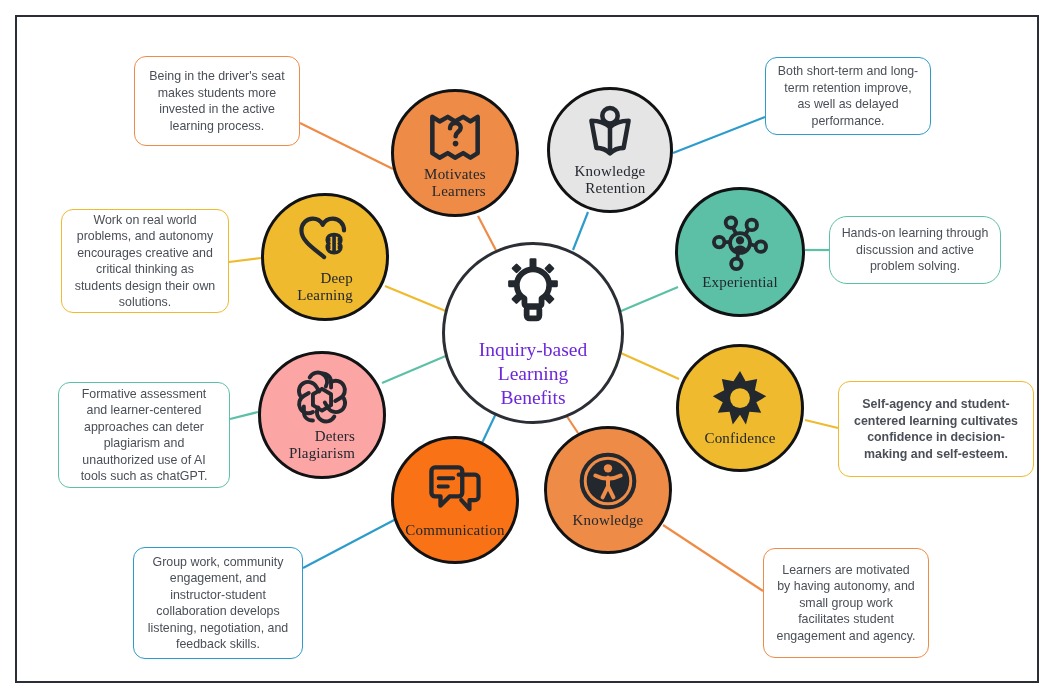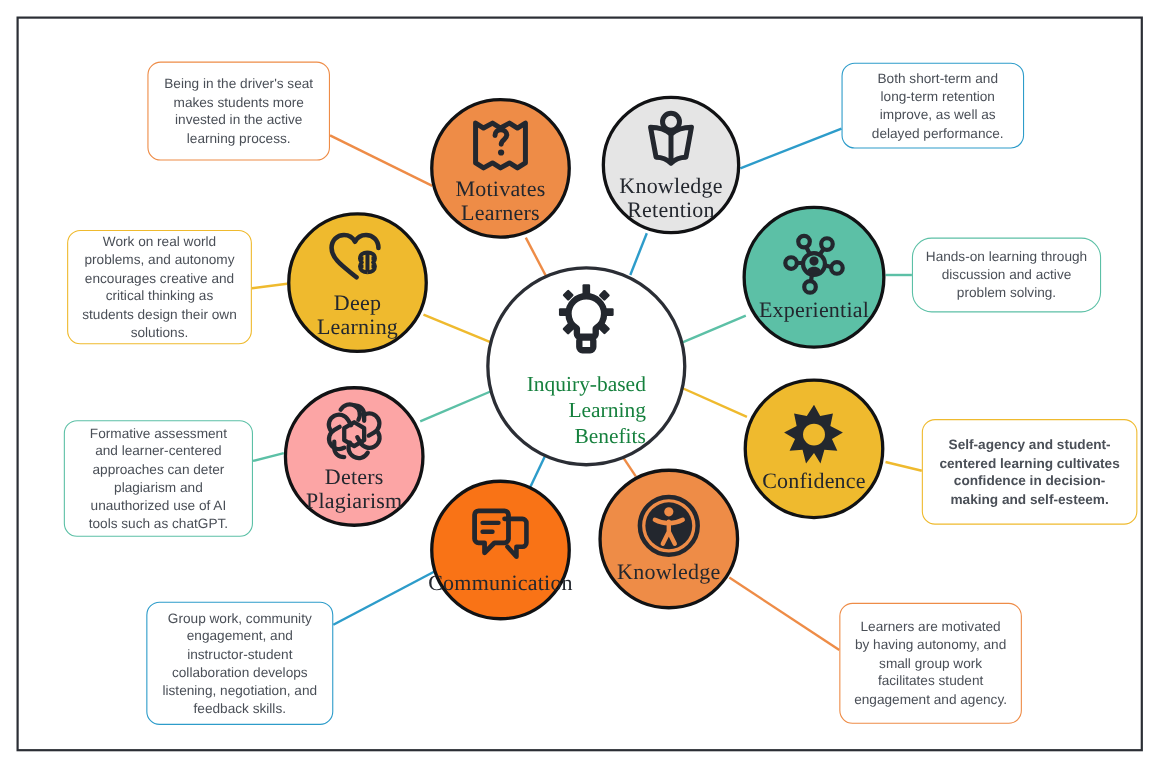--- a/index.html
+++ b/index.html
@@ -5,28 +5,28 @@
   html,body{margin:0;padding:0;background:#ffffff;}
   body{width:1056px;height:700px;overflow:hidden;font-family:"Liberation Sans",sans-serif;}
   #stage{position:relative;width:1056px;height:700px;background:#ffffff;}
   #frame{position:absolute;left:15px;top:15px;width:1024px;height:668px;border:2px solid #2b2e35;box-sizing:border-box;}
   svg#wires{position:absolute;left:0;top:0;width:1056px;height:700px;}
 
   .node{position:absolute;border-radius:50%;border:3px solid #111214;
         display:flex;flex-direction:column;align-items:center;justify-content:center;
         box-sizing:border-box;}
   .node .glyph{width:58px;height:58px;display:block;margin-bottom:2px;}
-  .node .nlabel{font-family:"Liberation Serif",serif;font-size:20px;color:#23272e;
-        text-align:center;line-height:1.12;letter-spacing:.2px;white-space:pre-line;}
+  .node .nlabel{font-family:"Liberation Serif",serif;font-size:15px;color:#23272e;
+        text-align:right;line-height:1.12;letter-spacing:.2px;white-space:pre-line;}
 
   .center-node{position:absolute;border-radius:50%;background:#ffffff;border:3px solid #2b2e35;
         display:flex;flex-direction:column;align-items:center;justify-content:center;z-index:3;}
   .center-node .glyph{width:74px;height:74px;margin-bottom:8px;}
-  .center-node .ctitle{font-family:"Liberation Serif",serif;font-size:19.5px;color:#15803d;
-        text-align:right;line-height:1.22;white-space:pre-line;}
+  .center-node .ctitle{font-family:"Liberation Serif",serif;font-size:19.5px;color:#6d28d9;
+        text-align:center;line-height:1.22;white-space:pre-line;}
 
   .callout{position:absolute;background:#ffffff;border:1.6px solid #888;border-radius:12px;
         box-sizing:border-box;display:flex;align-items:center;justify-content:center;
         padding:9px 11px;z-index:2;}
   .callout p{margin:0;font-family:"Liberation Sans",sans-serif;font-size:12.4px;
         line-height:1.33;color:#4a4f57;text-align:center;}
 </style>
 </head>
 <body>
 
@@ -162,21 +162,21 @@
     </span>
     <span class="ctitle">Inquiry-based
 Learning
 Benefits</span>
   </div>
 
   <div id="callouts-layer">
       <div class="callout" style="left: 134px; top: 56px; width: 166px; height: 90px; border-color: rgb(238, 140, 71);">
         <p>Being in the driver's seat makes students more invested in the active learning process.</p>
       </div>
-      <div class="callout" style="left: 765px; top: 57px; width: 166px; height: 78px; border-color: rgb(45, 156, 202); padding-left: 20px;">
+      <div class="callout" style="left: 765px; top: 57px; width: 166px; height: 78px; border-color: rgb(45, 156, 202);">
         <p>Both short-term and long-term retention improve, as well as delayed performance.</p>
       </div>
       <div class="callout" style="left: 829px; top: 216px; width: 172px; height: 68px; border-color: rgb(92, 192, 166); border-radius: 18px;">
         <p>Hands-on learning through discussion and active problem solving.</p>
       </div>
       <div class="callout" style="left: 838px; top: 381px; width: 196px; height: 96px; border-color: rgb(239, 186, 46); font-weight: bold;">
         <p>Self-agency and student-centered learning cultivates confidence in decision-making and self-esteem.</p>
       </div>
       <div class="callout" style="left: 763px; top: 548px; width: 166px; height: 110px; border-color: rgb(238, 140, 71);">
         <p>Learners are motivated by having autonomy, and small group work facilitates student engagement and agency.</p>

